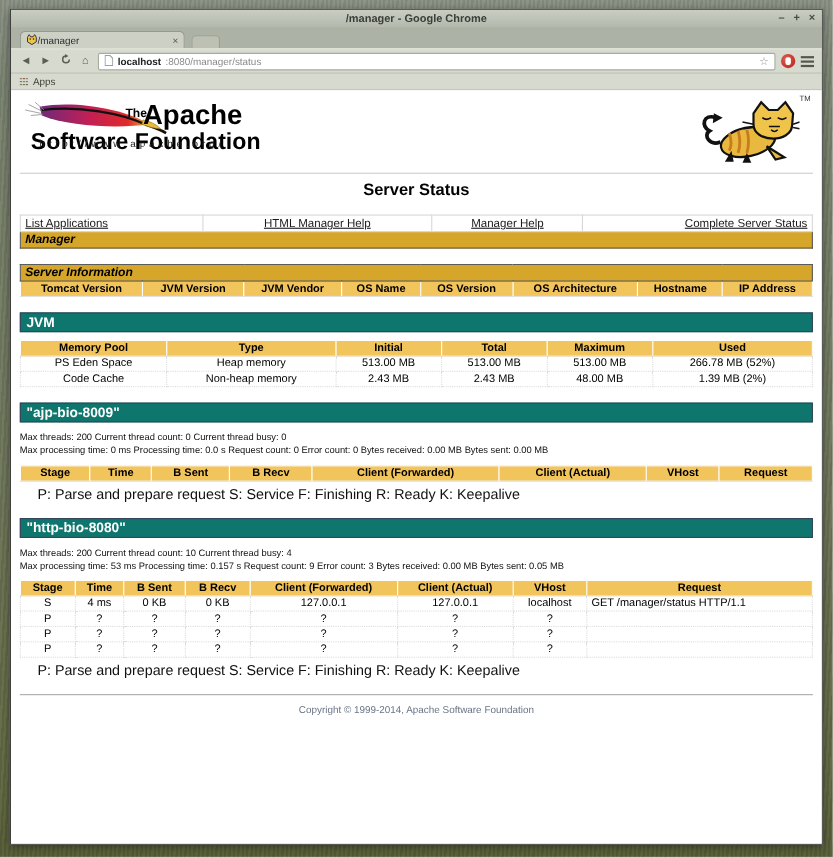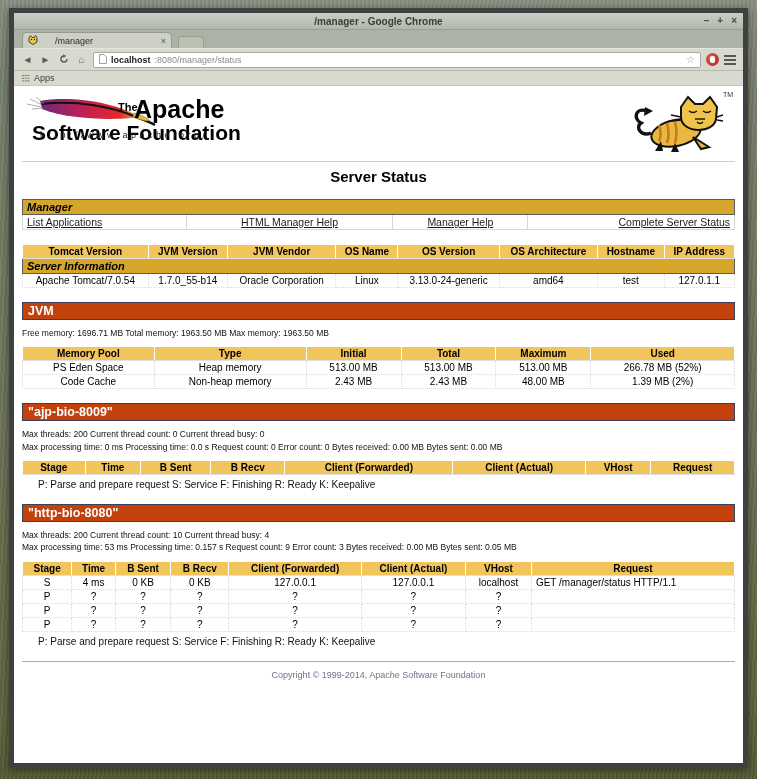--- a/index.html
+++ b/index.html
@@ -8,38 +8,38 @@
     background:
       repeating-linear-gradient(93deg, rgba(0,0,0,.06) 0 2px, rgba(255,255,255,.03) 2px 4px),
       linear-gradient(180deg,#8a9184 0%, #7b8471 10%, #6e765a 55%, #5f6741 92%, #555c36 100%);
     position:relative; overflow:hidden;
   }
 
   
   .window {
     position:absolute; left:9px; top:8px; width:739px; height:760px;
     display:flex; flex-direction:column;
-    border:5px solid #404040; box-shadow:0 2px 8px rgba(0,0,0,.45);
+    border:1px solid #404040; box-shadow:0 2px 8px rgba(0,0,0,.45);
     background:#d7dacf;
   }
   .titlebar {
     height:17px; background:linear-gradient(#c9cdc2,#b3b8ac);
     display:flex; align-items:center; position:relative;
     border-bottom:1px solid #9aa091; flex:0 0 auto;
   }
   .titlebar .title { flex:1; text-align:center; font-size:10px; font-weight:bold; color:#3b3e38; }
   .winctl { position:absolute; right:6px; top:0; height:100%; display:flex; gap:8px; align-items:center; }
   .winctl span { font-size:10px; color:#4a4d46; font-weight:bold; line-height:1; cursor:default; }
 
   .tabstrip {
     height:18px; background:#adb2a6; display:flex; align-items:flex-end; padding-left:8px; flex:0 0 auto;
   }
   .tab {
     height:16px; width:150px; background:#ccd0c5; border:1px solid #959a8d; border-bottom:none;
-    border-radius:5px 5px 0 0; display:flex; align-items:center; gap:17px; padding:0 5px; font-size:9px; color:#2e2e2e;
+    border-radius:5px 5px 0 0; display:flex; align-items:center; gap:0; padding:0 5px; font-size:9px; color:#2e2e2e;
   }
   .tab .tlabel { flex:1; white-space:nowrap; overflow:hidden; }
   .tab .tclose { font-size:9px; color:#555; }
   .newtab { width:26px; height:12px; margin-left:6px; background:#bcc1b4; border:1px solid #9aa091; border-bottom:none; border-radius:4px 4px 0 0; }
 
   .toolbar {
     height:23px; background:#d7dacf; border-top:1px solid #e3e6dc; border-bottom:1px solid #b6bbac;
     display:flex; align-items:center; gap:5px; padding:0 7px; flex:0 0 auto;
   }
   .navbtn { font-size:10px; color:#5a5e55; width:13px; text-align:center; line-height:1; }
@@ -89,25 +89,25 @@
     text-align:center; padding:1px 4px; white-space:nowrap;
   }
   td.dcell {
     border:1px dotted #dcdcdc; font-size:10px; text-align:center; padding:1px 4px; white-space:nowrap;
   }
   table.mgr-table td.link-cell { border:1px solid #d7d7d7; font-size:10.5px; padding:1px 4px; }
   .link-cell a { color:#1c1c1c; }
   td.al { text-align:left; } td.ac { text-align:center; } td.ar { text-align:right; }
 
   .secbar {
-    background:#c2410c; border:1px solid #39415a; color:#fff; font-weight:bold; font-size:12.5px;
+    background:#0f766e; border:1px solid #39415a; color:#fff; font-weight:bold; font-size:12.5px;
     padding:1px 5px; margin:2px 0 7px;
   }
   .infoline { font-size:8.5px; color:#111; line-height:1.45; margin-bottom:7px; }
-  .legend { font-size:10px; color:#111; margin:4px 0 14px;padding-left:16px; }
+  .legend { font-size:13px; color:#111; margin:4px 0 14px;padding-left:16px; }
   td.req-cell { text-align:left; }
 
   hr.footer-rule { border:none; border-top:1px solid #aaa; margin:10px 0 8px; }
   .copyright { text-align:center; font-size:9px; color:#6a7587; }
 </style>
 </head>
 <body>
 
 <div class="window">
 
@@ -226,62 +226,51 @@
         <span class="tm">TM</span>
       </div>
     </div>
 
     <hr class="masthead-rule">
 
     <h1 class="page-title">Server Status</h1>
 
     <table class="mgr-table">
       <tbody>
-        <tr>
-            <td class="title-row" colspan="4">Manager</td>
-          </tr>
         <tr id="manager-links">
             <td class="link-cell al" style="width: 23%;"><a href="#">List Applications</a></td>
             <td class="link-cell ac" style="width: 29%;"><a href="#">HTML Manager Help</a></td>
             <td class="link-cell ac" style="width: 19%;"><a href="#">Manager Help</a></td>
             <td class="link-cell ar" style="width: 29%;"><a href="#">Complete Server Status</a></td>
           </tr>
+        <tr>
+            <td class="title-row" colspan="4">Manager</td>
+          </tr>
       </tbody>
     </table>
 
     <table class="grid">
       <tbody>
+        <tr>
+            <td class="title-row" colspan="8">Server Information</td>
+          </tr>
         <tr id="si-head">
             <td class="hcell">Tomcat Version</td>
             <td class="hcell">JVM Version</td>
             <td class="hcell">JVM Vendor</td>
             <td class="hcell">OS Name</td>
             <td class="hcell">OS Version</td>
             <td class="hcell">OS Architecture</td>
             <td class="hcell">Hostname</td>
             <td class="hcell">IP Address</td>
           </tr>
-        <tr>
-            <td class="title-row" colspan="8">Server Information</td>
-          </tr>
-        <tr id="si-row">
-            <td class="dcell">Apache Tomcat/7.0.54</td>
-            <td class="dcell">1.7.0_55-b14</td>
-            <td class="dcell">Oracle Corporation</td>
-            <td class="dcell">Linux</td>
-            <td class="dcell">3.13.0-24-generic</td>
-            <td class="dcell">amd64</td>
-            <td class="dcell">test</td>
-            <td class="dcell">127.0.1.1</td>
-          </tr>
       </tbody>
     </table>
 
     <div class="secbar">JVM</div>
-    <div class="infoline">Free memory: 1696.71 MB Total memory: 1963.50 MB Max memory: 1963.50 MB</div>
 
     <table class="grid">
       <tbody id="jvm-table-body">
         <tr id="jvm-head">
             <td class="hcell">Memory Pool</td>
             <td class="hcell">Type</td>
             <td class="hcell">Initial</td>
             <td class="hcell">Total</td>
             <td class="hcell">Maximum</td>
             <td class="hcell">Used</td>

